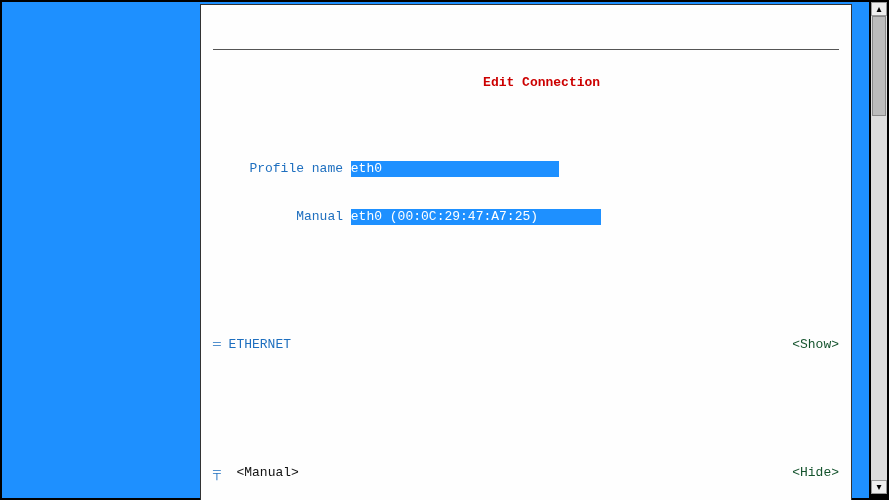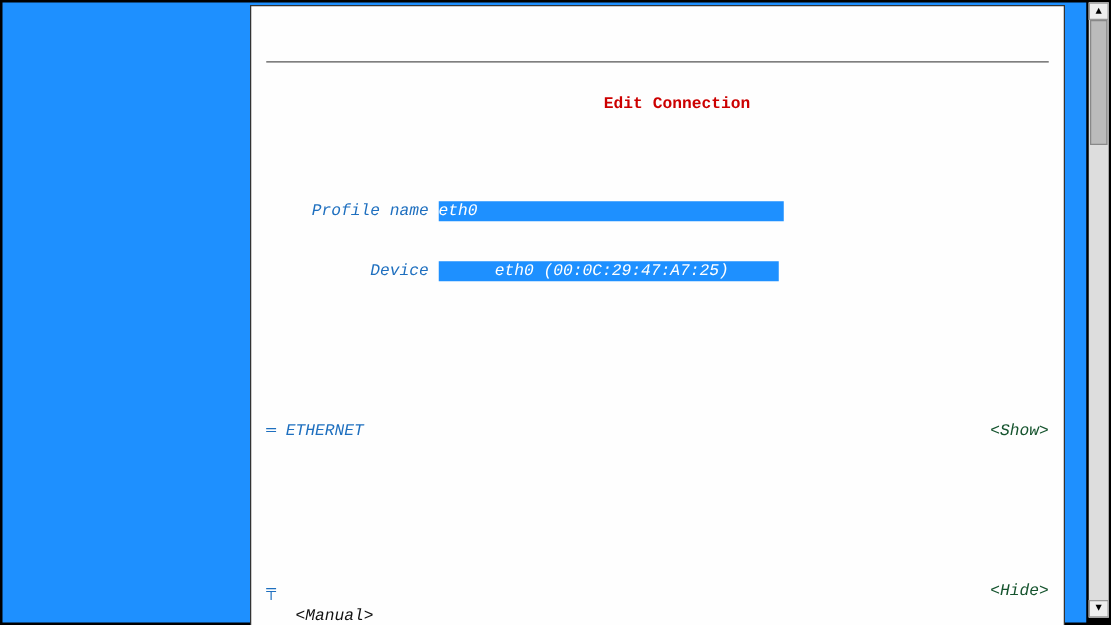--- a/index.html
+++ b/index.html
@@ -53,46 +53,46 @@
     padding: 6px 12px 28px 12px;
     font-family: "Courier New", monospace;
     font-size: 13px;
     line-height: 16px;
     color: #111;
     white-space: pre;
   }
   .title-bar { position: relative; text-align: center; height: 12px; }
   .title-line { position: absolute; left: 0; right: 0; top: 6px; border-top: 1px solid #555; }
   .title-text { position: relative; background: #fefefe; padding: 0 6px; color: #c00; font-weight: bold; }
-  .row { display: flex; height: 16px; font-style: italic; }
+  .row { display: flex; height: 16px; }
   .label { color: #1e6fbf; text-align: right; display: inline-block; }
   .link { color: #1e6fbf; }
   .val-hi { background: #1e90ff; color: #fff; display: inline-block; white-space: pre; }
-  .plain { color: #111; margin-top: 20px; }
+  .plain { color: #111; }
   .btn { color: #14532d; }
   .right { margin-left: auto; }
 </style>
 </head>
 <body>
 
 <div class="desktop"></div>
 
 <div class="dialog">
   <div class="title-bar">
     <div class="title-line"></div>
     <span class="title-text">Edit Connection</span>
   </div>
 
   <div style="height:10px"></div>
 
   <div class="row">
-    <span class="label" style="width:130px;">Profile name</span><span> </span><span class="val-hi" style="width:276px;">eth0</span>
+    <span class="label" style="width:130px;">Profile name</span><span> </span><span class="val-hi" style="width:208px;">eth0</span>
   </div>
   <div class="row">
-    <span class="label" style="width:130px;">Device</span><span> </span><span class="val-hi" style="width:272px;padding-left:45px;">eth0 (00:0C:29:47:A7:25)</span>
+    <span class="label" style="width:130px;">Manual</span><span> </span><span class="val-hi" style="width:250px;">eth0 (00:0C:29:47:A7:25)</span>
   </div>
 
   <div style="height:16px"></div>
 
   <div class="row">
     <span class="link">═ </span><span class="link">ETHERNET</span>
     <span class="right btn">&lt;Show&gt;</span>
   </div>
 
   <div style="height:16px"></div>

